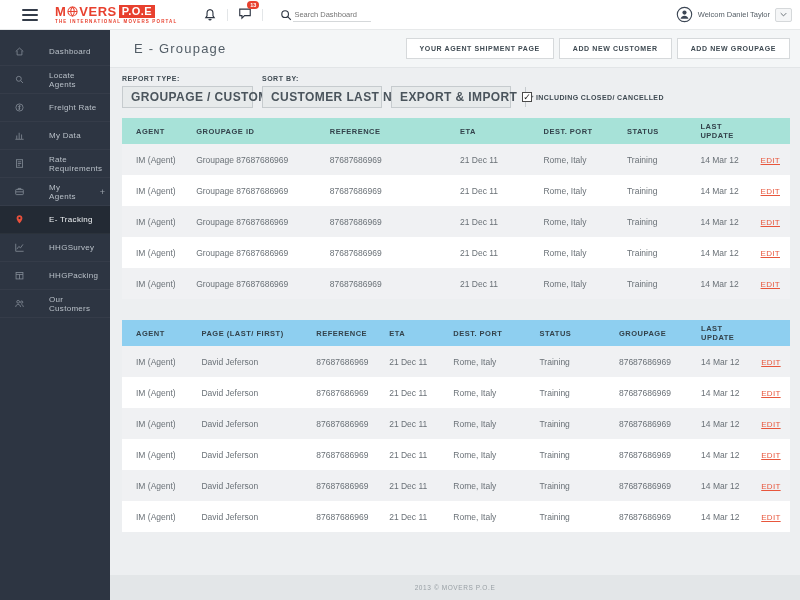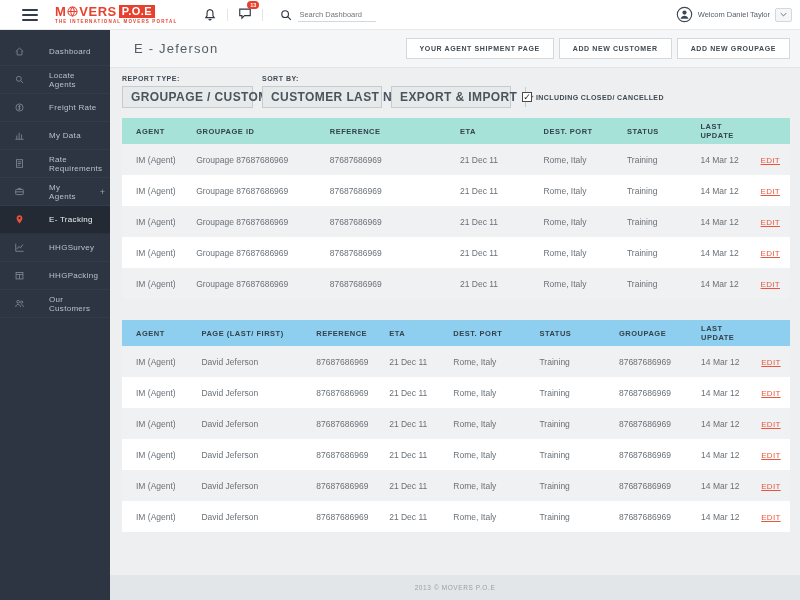--- a/index.html
+++ b/index.html
@@ -14,21 +14,21 @@
   .logo-top { display:flex; align-items:center; }
   .logo-word { font-size:13px; font-weight:bold; color:#e8402e; letter-spacing:.5px; display:flex; align-items:center; }
   .logo-globe { width:11px; height:11px; margin:0 1px; }
   .logo-box { background:#e8402e; color:#fff; font-size:11px; font-weight:bold; padding:1px 3px; margin-left:2px; letter-spacing:.5px; }
   .logo-tagline { font-size:4.5px; color:#e8402e; letter-spacing:1.15px; margin-top:2px; font-weight:bold; }
   .top-icons { display:flex; align-items:center; margin-left:26px; gap:10px; }
   .tico { width:14px; height:14px; stroke:#2d3542; fill:none; stroke-width:1.3; cursor:pointer; }
   .sep { width:1px; height:12px; background:#e3e6e8; }
   .chat-wrap { position:relative; cursor:pointer; }
   .badge { position:absolute; top:-5px; right:-7px; background:#e8402e; color:#fff; font-size:5.5px; font-weight:bold; padding:1px 3px; border-radius:6px; }
-  .search-wrap { display:flex; align-items:center; gap:5px; margin-left:6px; }
+  .search-wrap { display:flex; align-items:center; margin-left:6px; }
   .search-input { border:none; border-bottom:1px solid #d5d8da; width:78px; font-size:7.5px; color:#555; padding:2px 1px; outline:none; background:transparent; font-family:"Liberation Sans",sans-serif; }
   .user { margin-left:auto; display:flex; align-items:center; gap:5px; padding-right:8px; }
   .avatar-svg { width:17px; height:17px; }
   .user-name { font-size:7.5px; color:#555e66; }
   .caret-btn { width:17px; height:14px; border:1px solid #d5d8da; background:#f5f6f7; display:flex; align-items:center; justify-content:center; cursor:pointer; border-radius:2px; }
   .caret-btn svg { width:7px; height:5px; stroke:#6b7378; fill:none; stroke-width:1.4; }
 
   
   .body-row { flex:1; display:flex; min-height:0; }
 
@@ -213,21 +213,21 @@
             <circle cx="11.2" cy="6" r="1.6"></circle>
             <path d="M10.8 9.5c1.7.3 2.7 1.6 2.7 3.5"></path>
           </svg>
           <span>Our Customers</span>
         </div>
       </aside>
 
     <main class="main">
 
       <div class="title-row">
-        <h1 class="page-title">E - Jeferson</h1>
+        <h1 class="page-title">E - Groupage</h1>
         <div class="actions">
           <button class="act-btn">YOUR AGENT SHIPMENT PAGE</button>
           <button class="act-btn">ADD NEW CUSTOMER</button>
           <button class="act-btn">ADD NEW GROUPAGE</button>
         </div>
       </div>
 
       <div class="filters">
         <div class="fgroup">
           <span class="flabel">REPORT TYPE:</span>

